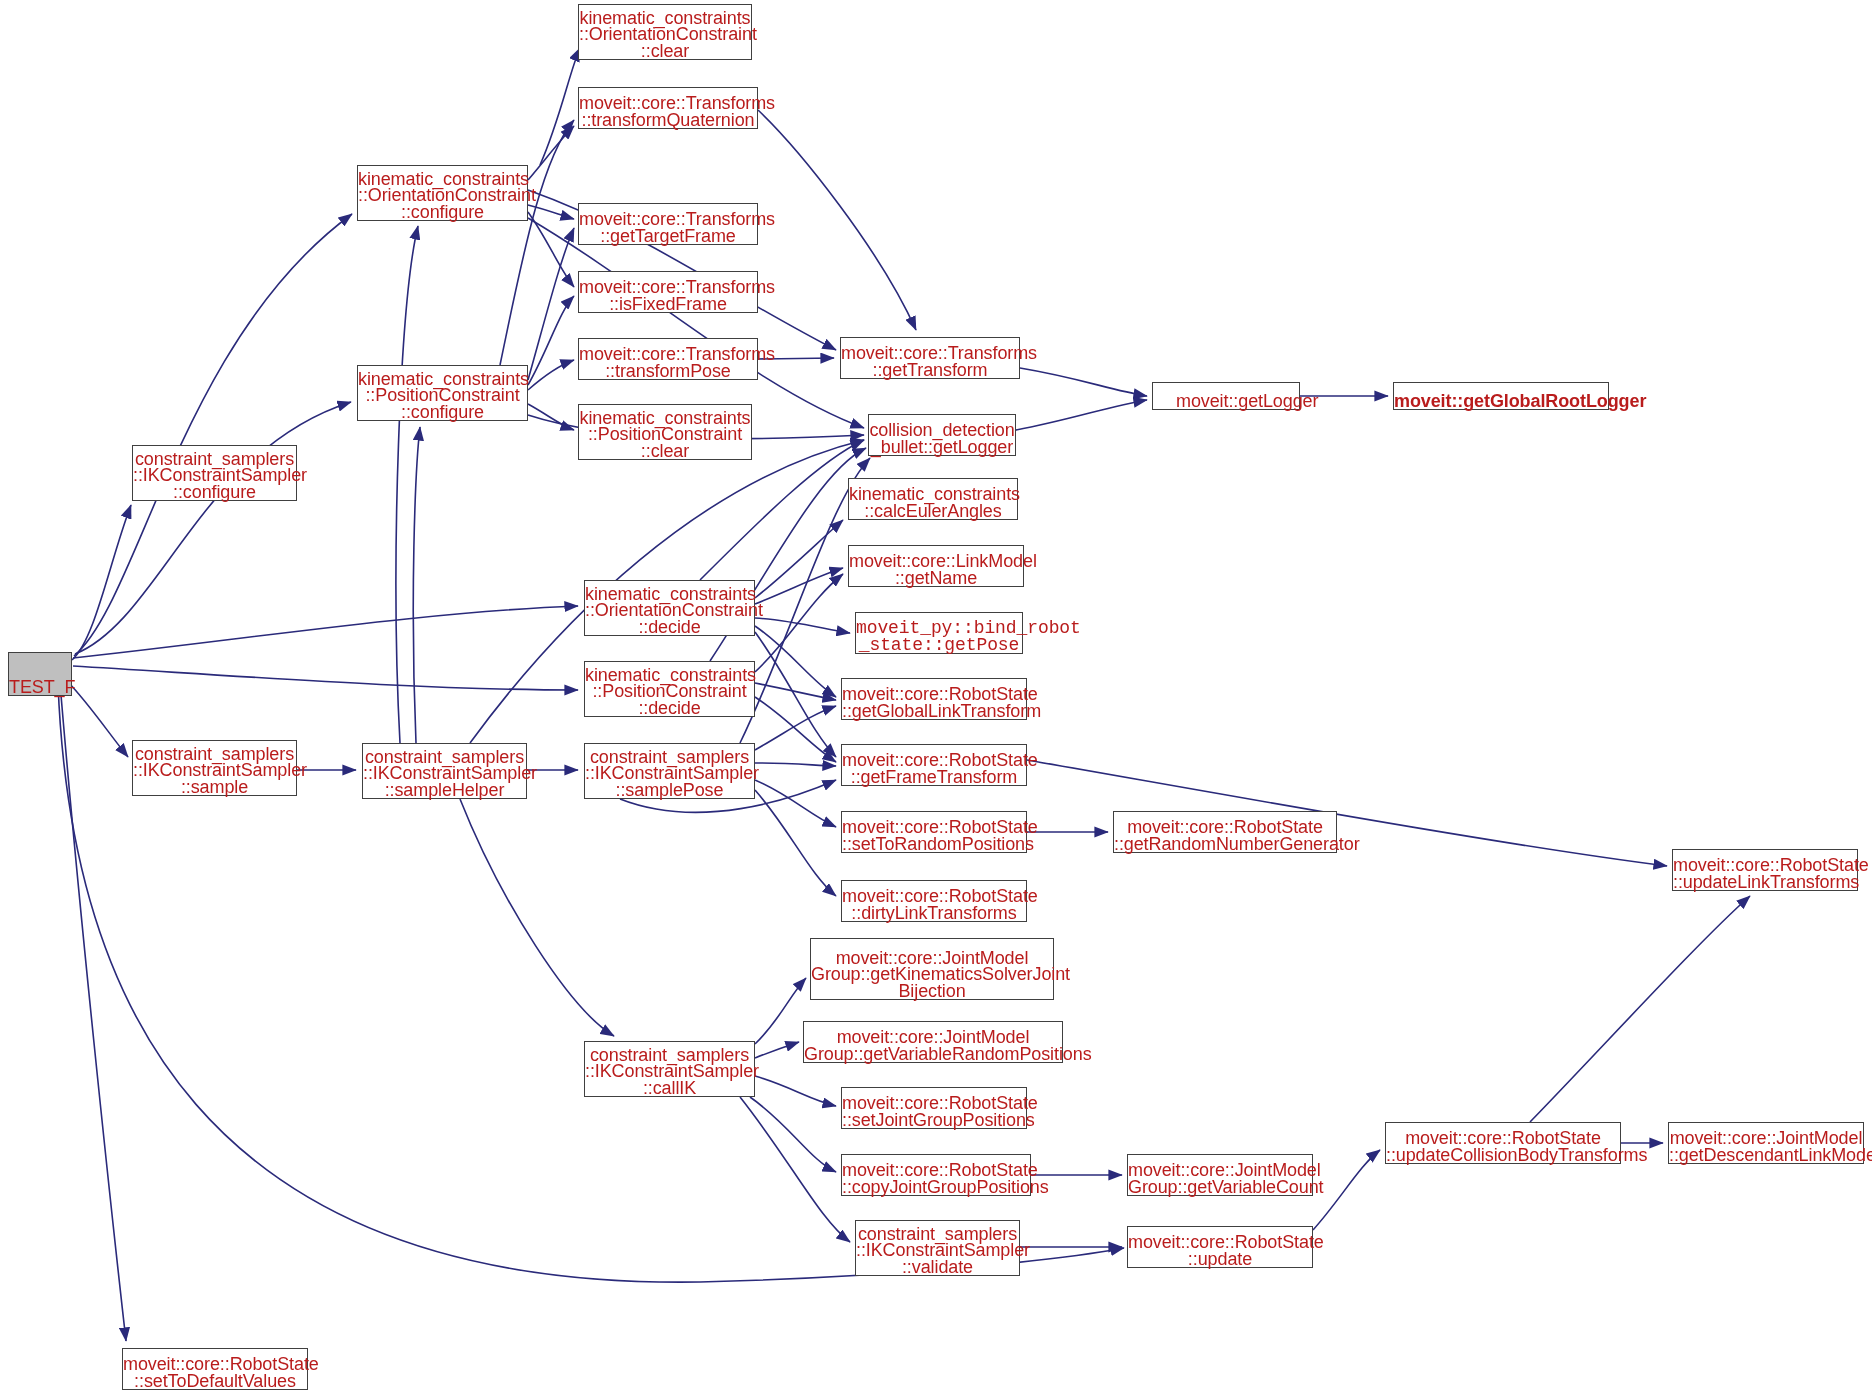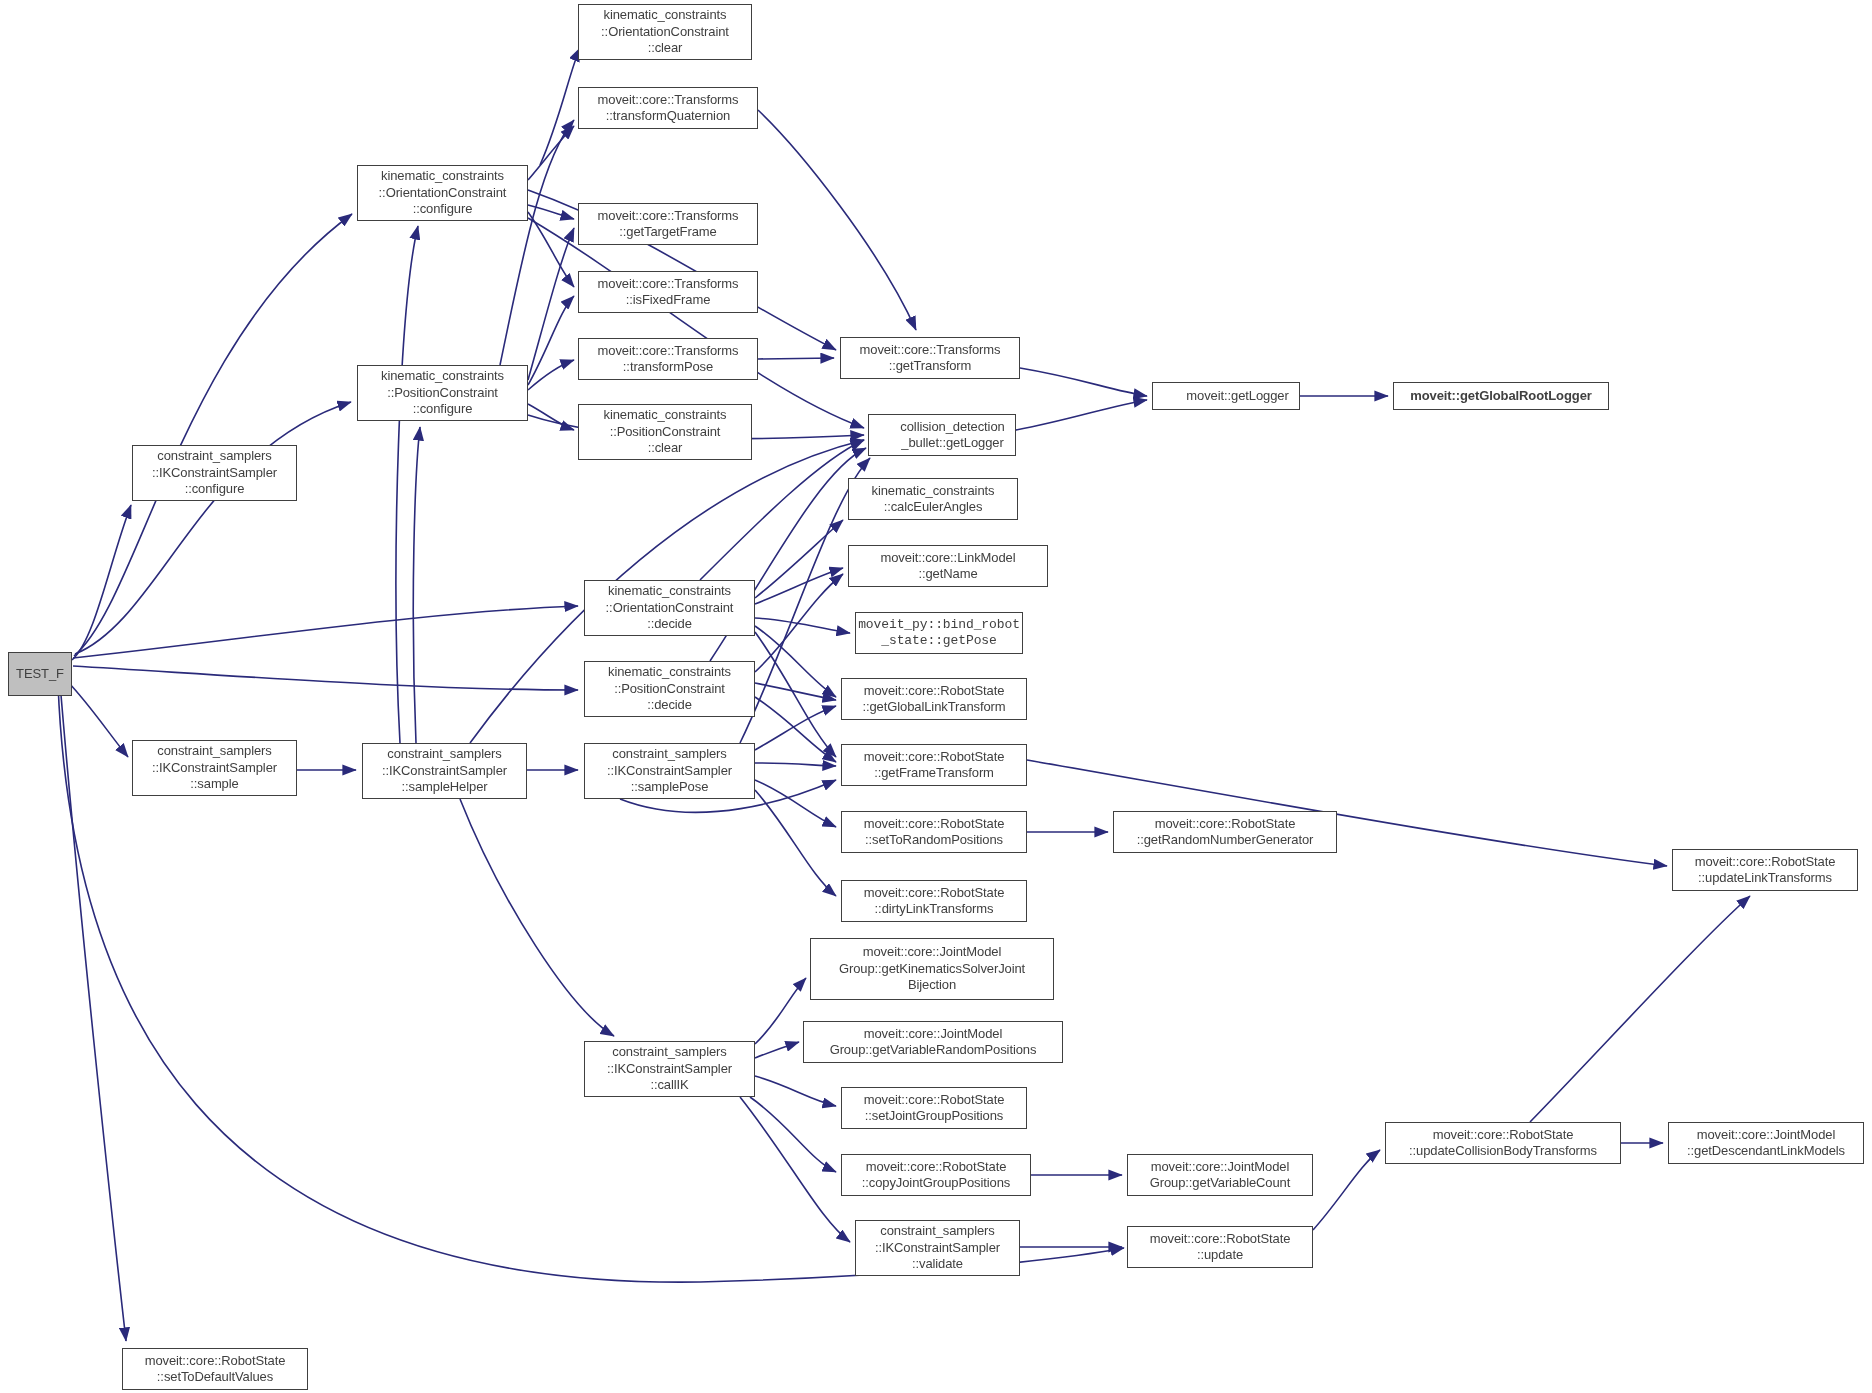--- a/index.html
+++ b/index.html
@@ -21,26 +21,26 @@
     left: 0; top: 0;
     width: 1872px;
     height: 1393px;
     pointer-events: none;
   }
   .node {
     position: absolute;
     box-sizing: border-box;
     border: 1px solid #404040;
     background: #ffffff;
-    color: #404040;
-    font-size: 13px;
+    color: #b91c1c;
+    font-size: 18px;
     line-height: 16.5px;
     text-align: center;
     display: flex;
-    align-items: center;
+    align-items: flex-end;
     justify-content: center;
     white-space: pre-line;
     letter-spacing: -0.1px;
     z-index: 2;
   }
   .node.root {
     background: #bfbfbf;
     border: 1px solid #404040;
   }
   .node-label {
@@ -145,27 +145,27 @@
 ::getTargetFrame</span></div>
       <div class="node" style="left: 578px; top: 271px; width: 180px; height: 42px;"><span class="node-label">moveit::core::Transforms
 ::isFixedFrame</span></div>
       <div class="node" style="left: 578px; top: 338px; width: 180px; height: 42px;"><span class="node-label">moveit::core::Transforms
 ::transformPose</span></div>
       <div class="node" style="left: 578px; top: 404px; width: 174px; height: 56px;"><span class="node-label">kinematic_constraints
 ::PositionConstraint
 ::clear</span></div>
       <div class="node" style="left: 840px; top: 337px; width: 180px; height: 42px;"><span class="node-label">moveit::core::Transforms
 ::getTransform</span></div>
-      <div class="node" style="left: 868px; top: 414px; width: 148px; height: 42px; padding-left: 21px;"><span class="node-label">collision_detection
+      <div class="node" style="left: 868px; top: 414px; width: 148px; height: 42px;"><span class="node-label">collision_detection
 _bullet::getLogger</span></div>
       <div class="node" style="left: 1152px; top: 382px; width: 148px; height: 28px; padding-left: 23px;"><span class="node-label">moveit::getLogger</span></div>
       <div class="node" style="left: 1393px; top: 382px; width: 216px; height: 28px; font-weight: bold;"><span class="node-label">moveit::getGlobalRootLogger</span></div>
       <div class="node" style="left: 848px; top: 478px; width: 170px; height: 42px;"><span class="node-label">kinematic_constraints
 ::calcEulerAngles</span></div>
-      <div class="node" style="left: 848px; top: 545px; width: 200px; height: 42px;"><span class="node-label">moveit::core::LinkModel
+      <div class="node" style="left: 848px; top: 545px; width: 176px; height: 42px;"><span class="node-label">moveit::core::LinkModel
 ::getName</span></div>
       <div class="node" style="left: 855px; top: 612px; width: 168px; height: 42px; font-family: Liberation Mono, monospace;"><span class="node-label">moveit_py::bind_robot
 _state::getPose</span></div>
       <div class="node" style="left: 841px; top: 678px; width: 186px; height: 42px;"><span class="node-label">moveit::core::RobotState
 ::getGlobalLinkTransform</span></div>
       <div class="node" style="left: 841px; top: 744px; width: 186px; height: 42px;"><span class="node-label">moveit::core::RobotState
 ::getFrameTransform</span></div>
       <div class="node" style="left: 841px; top: 811px; width: 186px; height: 42px;"><span class="node-label">moveit::core::RobotState
 ::setToRandomPositions</span></div>
       <div class="node" style="left: 1113px; top: 811px; width: 224px; height: 42px;"><span class="node-label">moveit::core::RobotState

